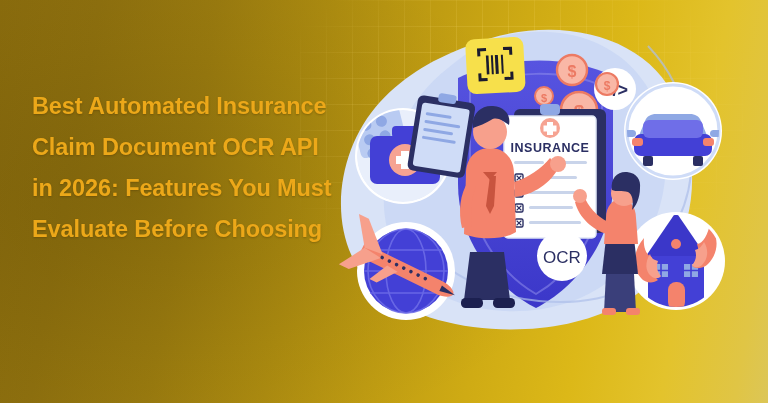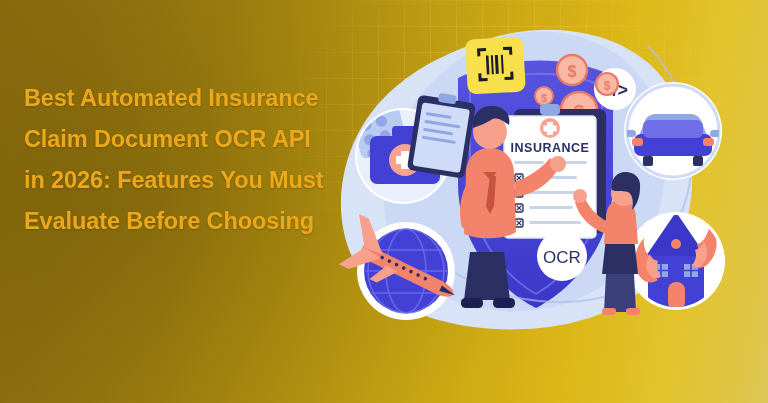--- a/index.html
+++ b/index.html
@@ -45,21 +45,21 @@
     background: radial-gradient(ellipse 85% 90% at 18% 50%, rgba(60,45,0,0.18) 0%, rgba(60,45,0,0.05) 45%, transparent 70%);
     pointer-events: none;
   }
 
   
   .headline {
     position: absolute;
     left: 24px;
     top: 78px;
     width: 300px;
-    margin: 0;
+    margin: 8px;
     font-size: 23.5px;
     line-height: 41px;
     font-weight: bold;
     color: #ECA819;
     letter-spacing: -0.1px;
     text-shadow: 0 1px 2px rgba(60,40,0,0.30);
   }
 
   
   .illus {

